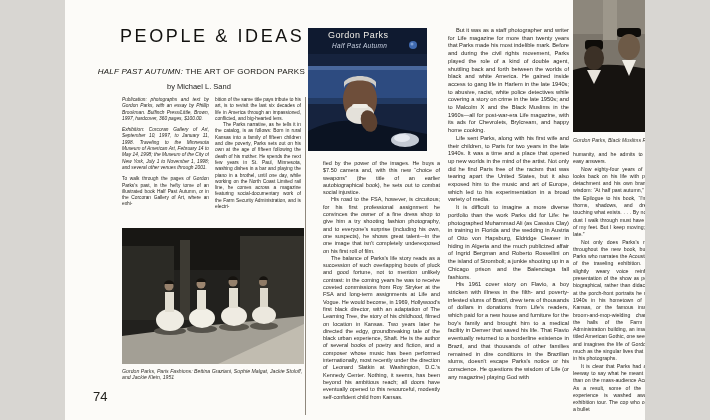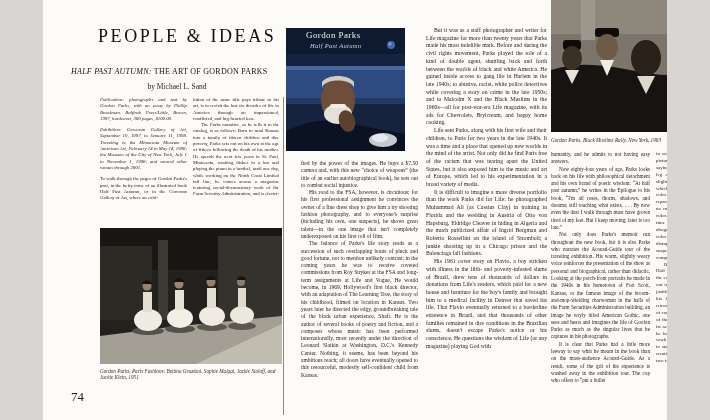--- a/index.html
+++ b/index.html
@@ -1,26 +1,26 @@
 <!DOCTYPE html>
 <html><head>
 <meta charset="utf-8">
 <style>
   html,body { margin:0; padding:0; background:#d8d6d2; }
   .spread {
-    position:relative; width:624px; height:420px; margin:0 auto;
+    position:relative; width:580px; height:420px; margin:0 auto;
     background:#fcfbf8; overflow:hidden;
-    font-family:Liberation Serif, serif; color:#1d1c1a;
+    font-family:Liberation Sans, sans-serif; color:#1d1c1a;
   }
   .section-title {
     position:absolute; left:55px; top:26px; font-size:18px; letter-spacing:2.6px;
     white-space:nowrap; color:#12110f; font-weight:400;
   }
   .article-title {
-    position:absolute; left:28px; top:67px; width:212px; text-align:left;
+    position:absolute; left:28px; top:67px; width:212px; text-align:right;
     font-size:8px; letter-spacing:0.25px; color:#14130f; white-space:nowrap;
   }
   .article-title .it { font-style:italic; }
   .byline { position:absolute; left:28px; top:82px; width:212px; text-align:center; font-size:7.5px; }
   .col { position:absolute; text-align:justify; overflow:hidden; color:#26241f; }
   .col p { margin:0; text-indent:8px; }
   .col p:first-child { text-indent:0; }
   .c1 { left:57px;  top:97px;  width:87px;  height:130px; font-size:4.8px; line-height:6.3px; }
   .c1 p { text-indent:0; margin-bottom:5px; }
   .c1 p.ital { font-style:italic; }

